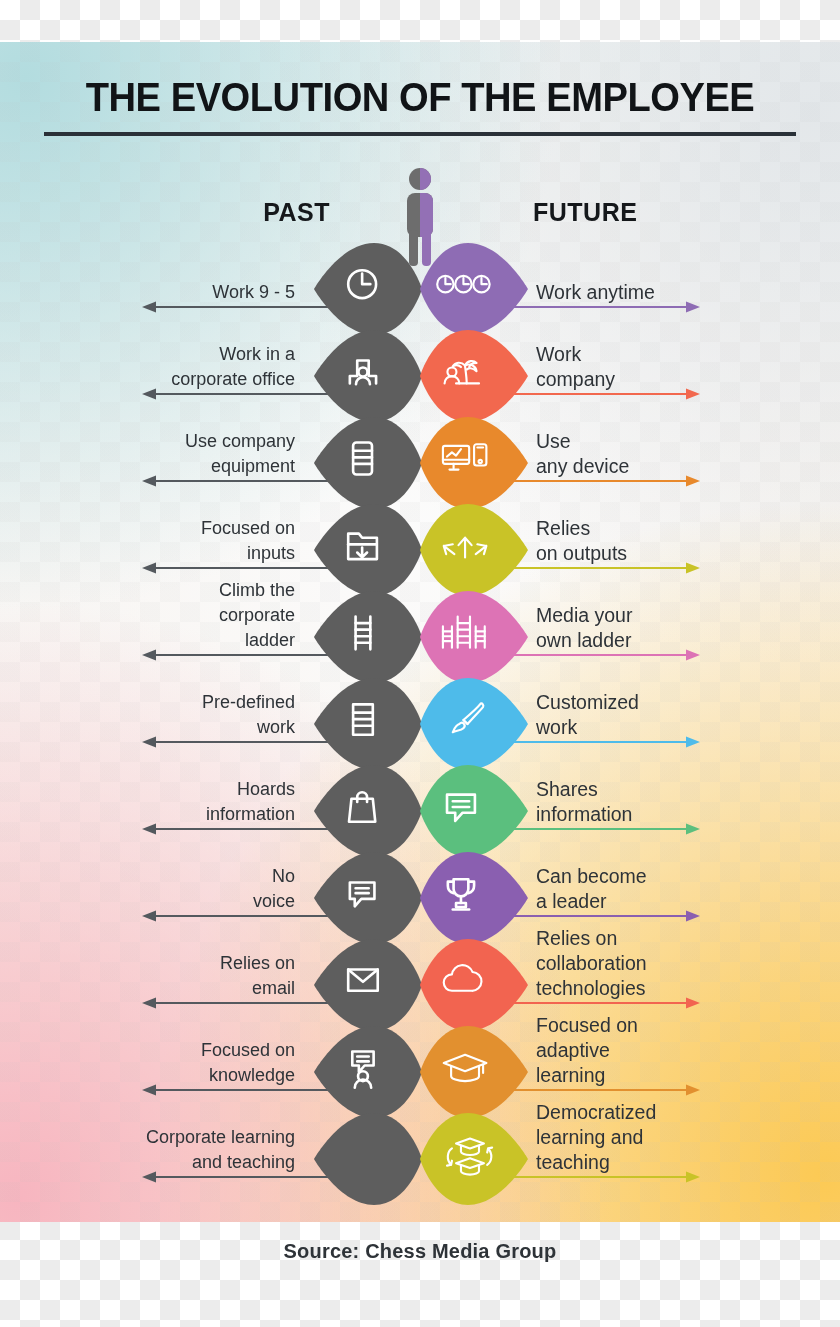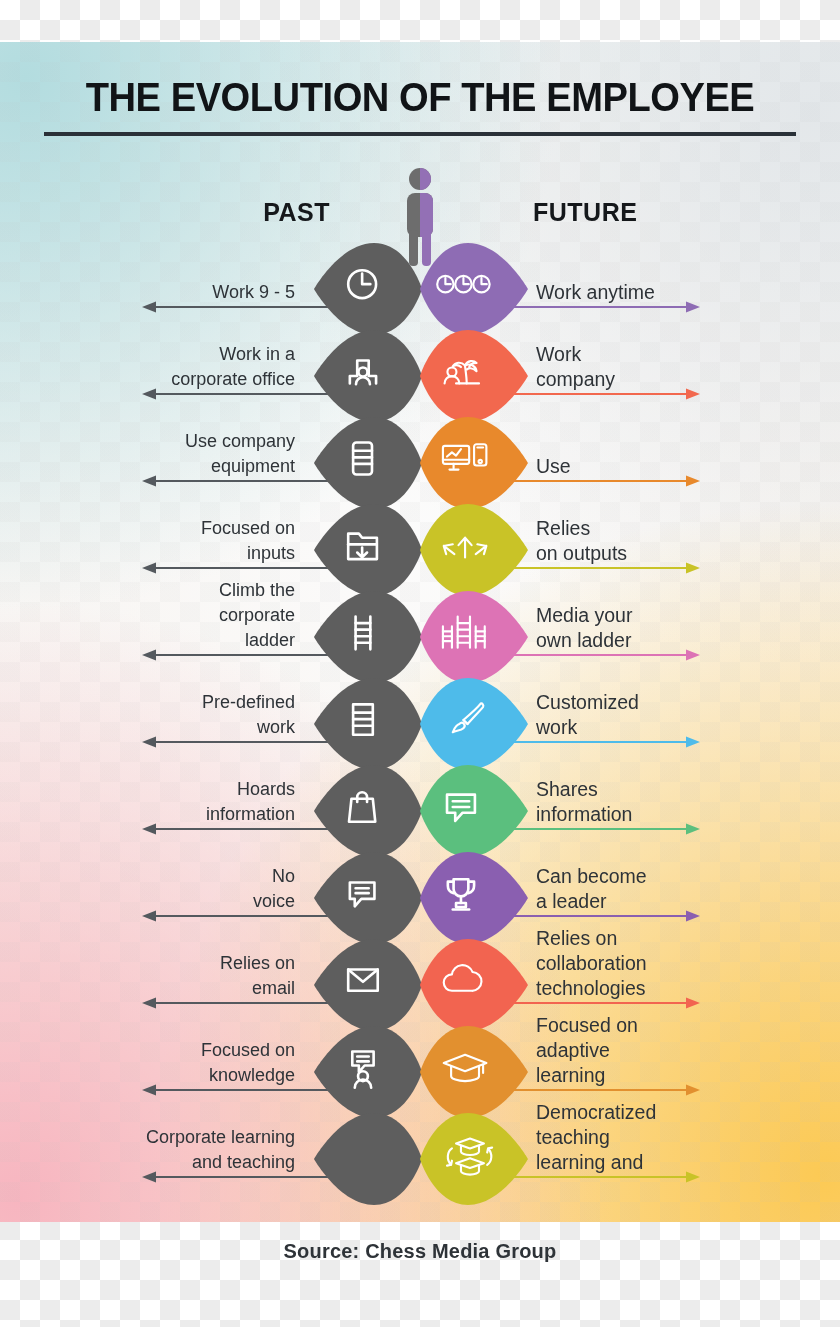--- a/index.html
+++ b/index.html
@@ -254,20 +254,21 @@
           </svg>
         </div>
         <div class="arrow-right">
           <svg width="198" height="12" viewBox="0 0 198 12">
     <path d="M2 6h187" stroke="#e8892c" stroke-width="1.8" fill="none"></path>
     <path d="M198 6l-14-5.5v11z" fill="#e8892c"></path>
           </svg>
         </div>
         <div class="future-label">
           <div>Use</div>
+          <div>any device</div>
         </div>
       </div>
       <div class="row" style="top: 509px;">
         <div class="past-label">
           <div>Focused on</div>
           <div>inputs</div>
         </div>
         <div class="arrow-left">
           <svg width="196" height="12" viewBox="0 0 196 12">
     <path d="M9 6h187" stroke="#54595e" stroke-width="1.8" fill="none"></path>
@@ -594,20 +595,20 @@
           </svg>
         </div>
         <div class="arrow-right">
           <svg width="198" height="12" viewBox="0 0 198 12">
     <path d="M2 6h187" stroke="#c9c327" stroke-width="1.8" fill="none"></path>
     <path d="M198 6l-14-5.5v11z" fill="#c9c327"></path>
           </svg>
         </div>
         <div class="future-label">
           <div>Democratized</div>
+          <div>learning and</div>
           <div>teaching</div>
-          <div>learning and</div>
         </div>
       </div>
     </div>
 
   <div class="source">Source: Chess Media Group</div>
 </div>
 
 </body></html>

